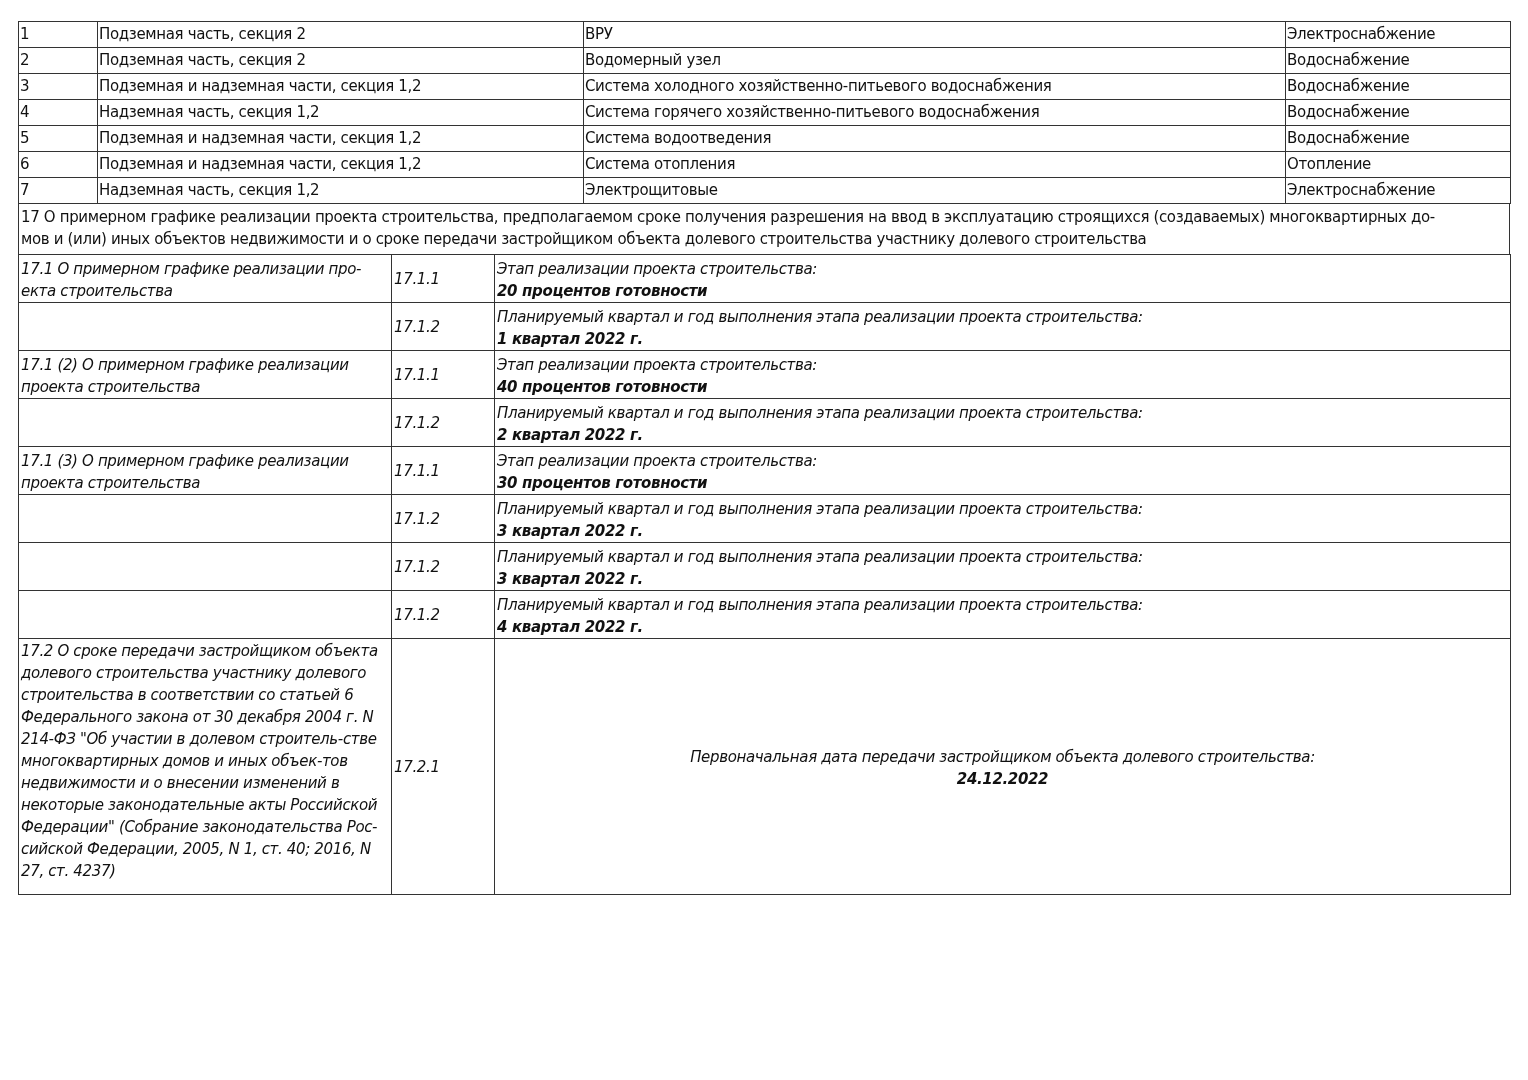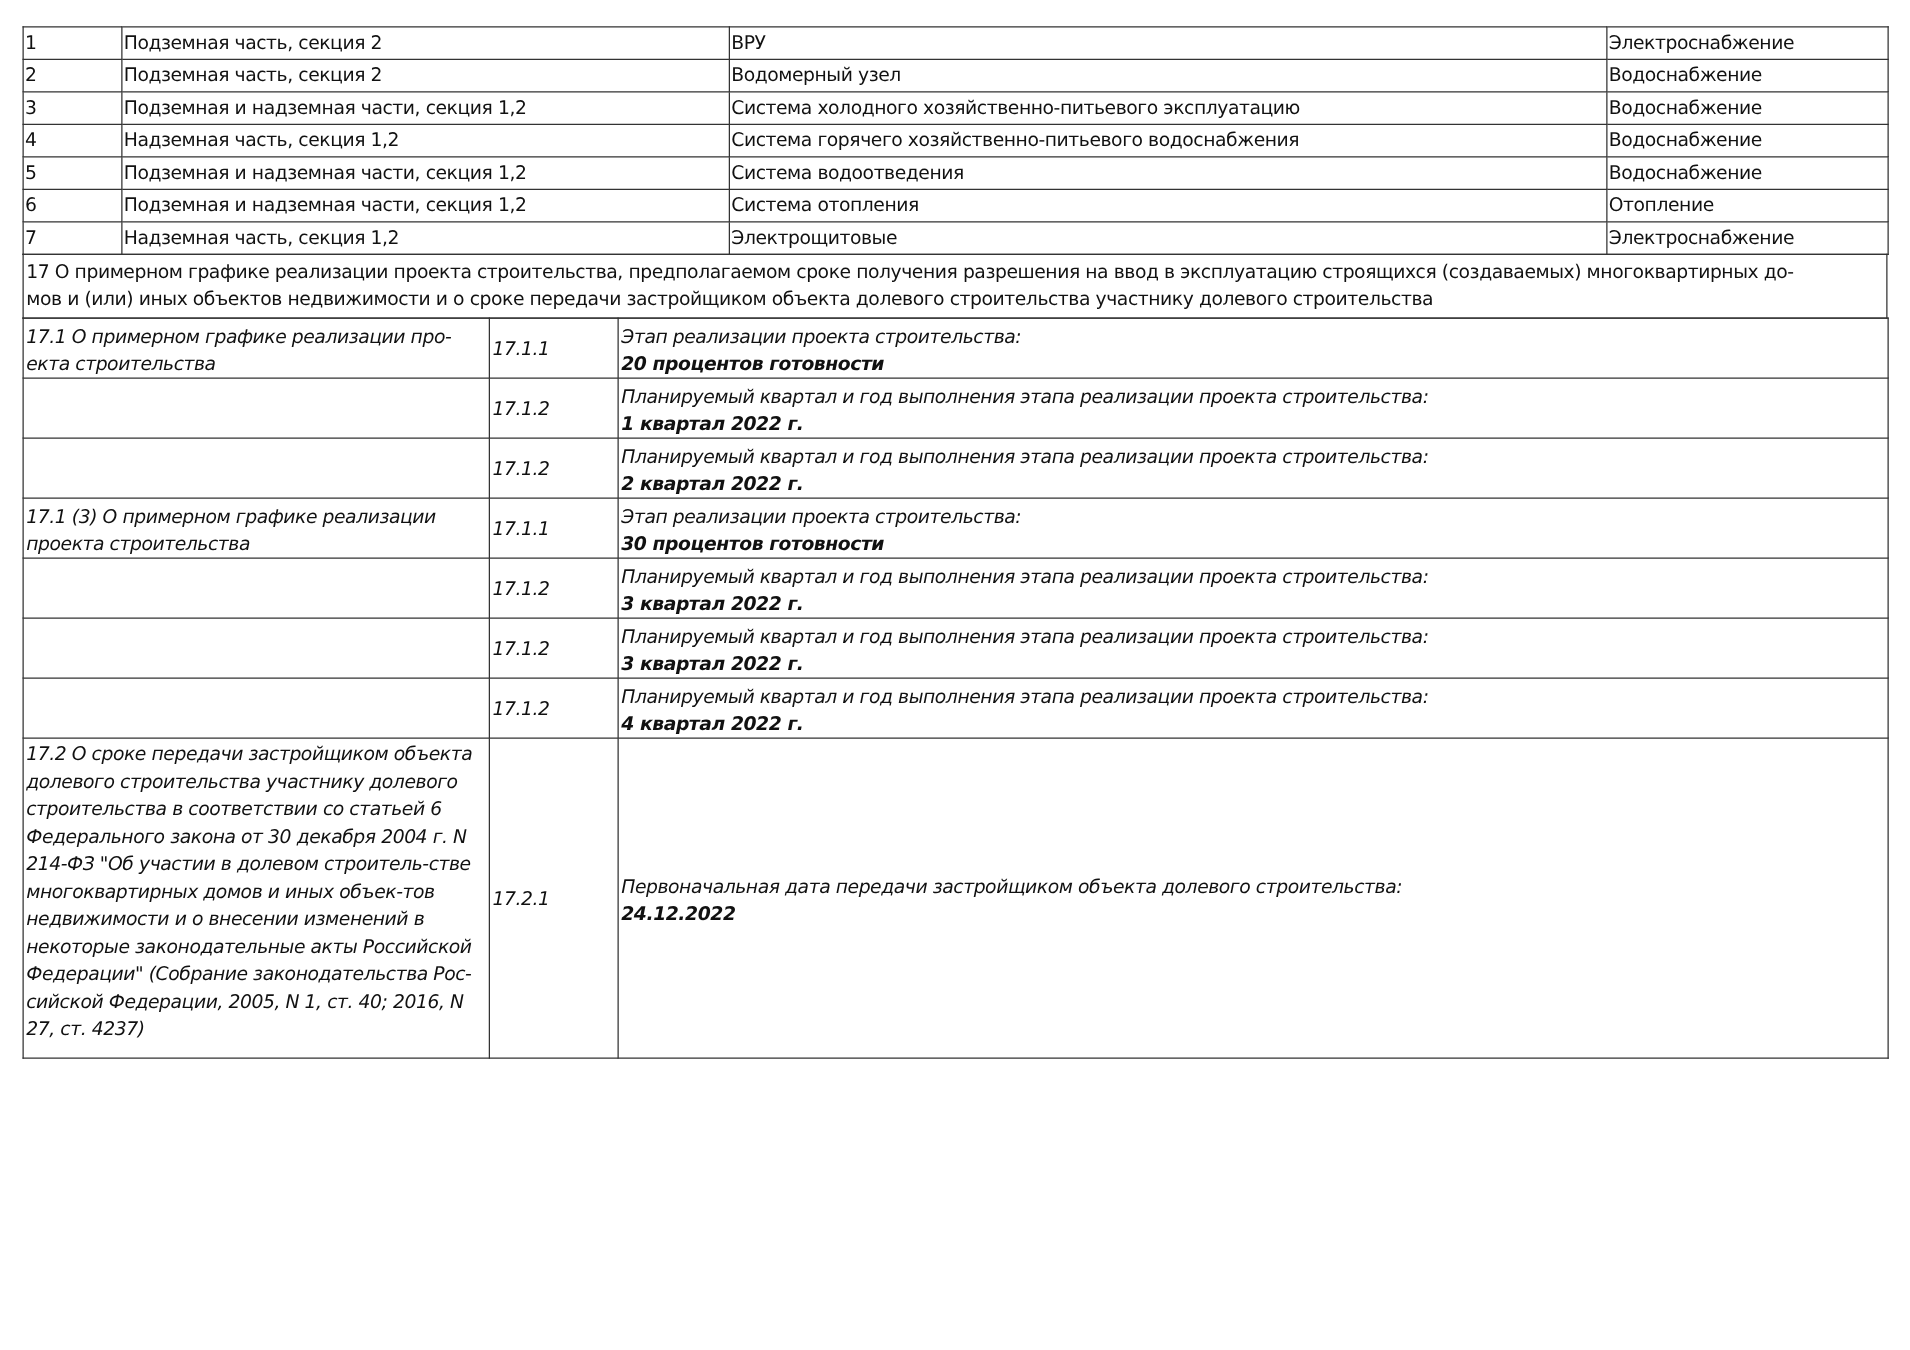--- a/index.html
+++ b/index.html
@@ -48,21 +48,21 @@
       padding: 2px 2px 0 2px;
       line-height: 22px;
     }
     .t2 td.c1 { vertical-align: top; padding-top: 3px; }
     .t2 td.c2 { vertical-align: middle; margin-left: 16px; }
     .t2 td.c3 { vertical-align: top; padding-top: 3px; }
     .t2 tr.r td { height: 43px; }
     .bold { font-weight: bold; display: block; }
     .plain { display: block; }
     .t2 tr.big td.c1 { vertical-align: top; padding-top: 1px; }
-    .t2 tr.big td.c3 { vertical-align: middle; }
+    .t2 tr.big td.c3 { vertical-align: middle; text-align: center; }
     .t2 tr.big td { height: 252px; }
   </style>
 </head>
 <body>
 
 <div class="page">
 
   <table class="t1">
     <colgroup>
       <col style="width:79px">
@@ -79,21 +79,21 @@
       </tr>
       <tr>
         <td>2</td>
         <td>Подземная часть, секция 2</td>
         <td>Водомерный узел</td>
         <td>Водоснабжение</td>
       </tr>
       <tr>
         <td>3</td>
         <td>Подземная и надземная части, секция 1,2</td>
-        <td>Система холодного хозяйственно-питьевого эксплуатацию</td>
+        <td>Система холодного хозяйственно-питьевого водоснабжения</td>
         <td>Водоснабжение</td>
       </tr>
       <tr>
         <td>4</td>
         <td>Надземная часть, секция 1,2</td>
         <td>Система горячего хозяйственно-питьевого водоснабжения</td>
         <td>Водоснабжение</td>
       </tr>
       <tr>
         <td>5</td>
@@ -146,20 +146,28 @@
       <tr class="r">
         <td class="c1"></td>
         <td class="c2">17.1.2</td>
         <td class="c3">
           <span class="plain">Планируемый квартал и год выполнения этапа реализации проекта строительства:</span>
           <span class="bold">1 квартал 2022 г.</span>
         </td>
       </tr>
 
       <tr class="r">
+        <td class="c1">17.1 (2) О примерном графике реализации проекта строительства</td>
+        <td class="c2">17.1.1</td>
+        <td class="c3">
+          <span class="plain">Этап реализации проекта строительства:</span>
+          <span class="bold">40 процентов готовности</span>
+        </td>
+      </tr>
+      <tr class="r">
         <td class="c1"></td>
         <td class="c2">17.1.2</td>
         <td class="c3">
           <span class="plain">Планируемый квартал и год выполнения этапа реализации проекта строительства:</span>
           <span class="bold">2 квартал 2022 г.</span>
         </td>
       </tr>
 
       <tr class="r">
         <td class="c1">17.1 (3) О примерном графике реализации проекта строительства</td>

